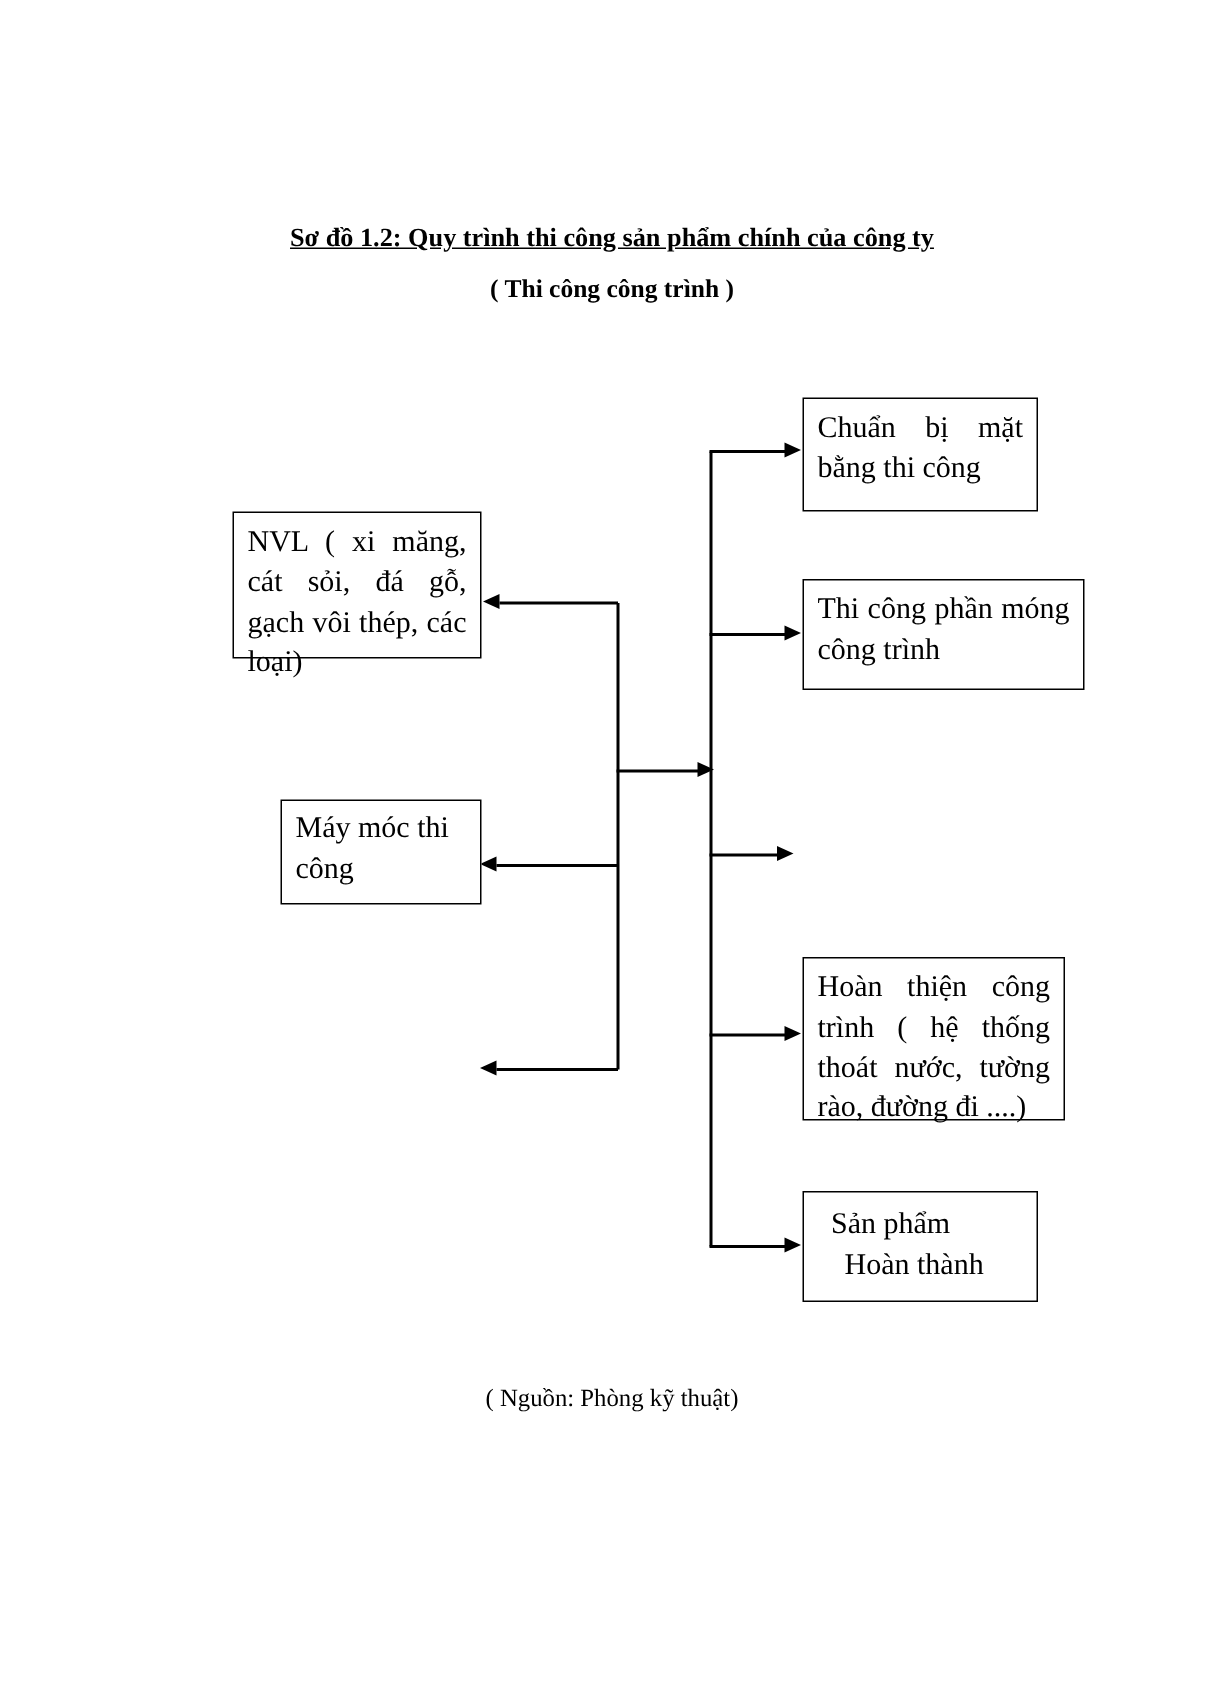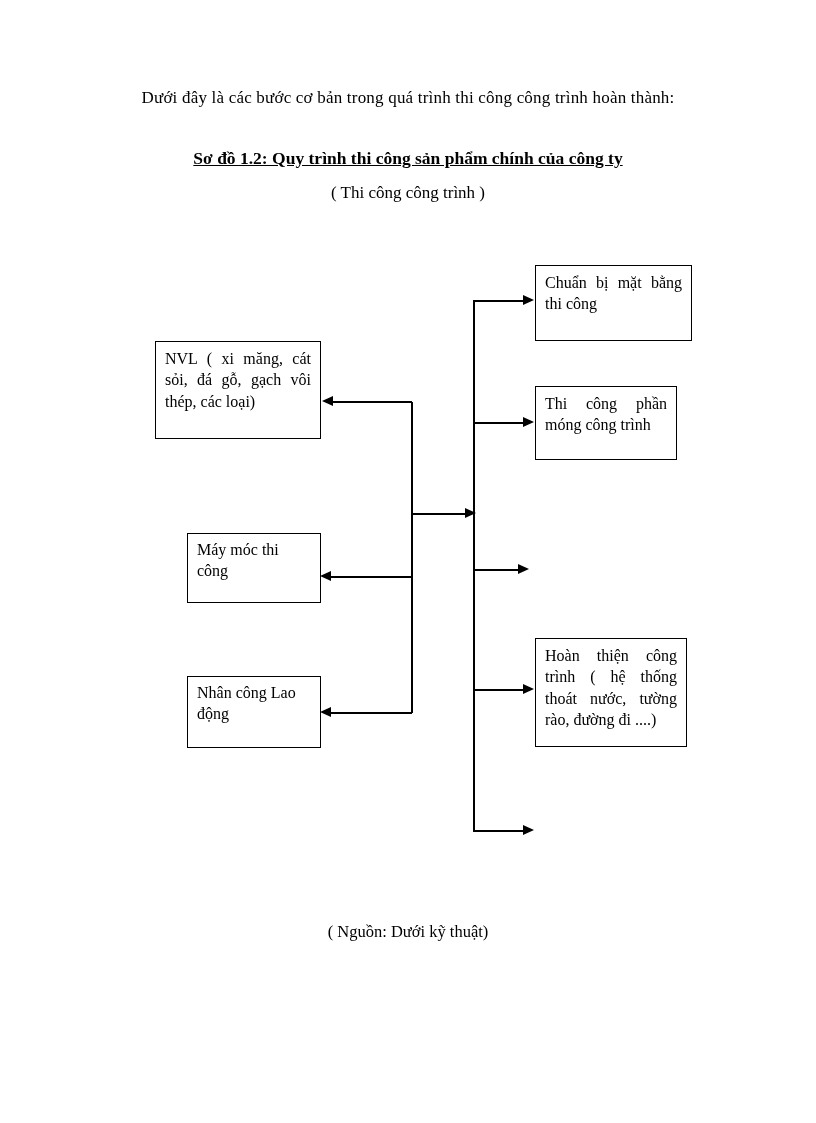--- a/index.html
+++ b/index.html
@@ -45,61 +45,61 @@
     white-space: nowrap;
     text-decoration: underline;
   }
   .diagram-subtitle {
     position: absolute;
     left: 0;
     top: 183px;
     width: 816px;
     text-align: center;
     font-size: 17px;
-    font-weight: normal;
+    font-weight: bold;
     white-space: nowrap;
   }
   .source-note {
     position: absolute;
     left: 0;
     top: 922px;
     width: 816px;
     text-align: center;
     font-size: 16.5px;
     white-space: nowrap;
   }
 
   
   .node {
     position: absolute;
     border: 1.6px solid #000;
     box-sizing: border-box;
     background: #fff;
-    font-size: 16px;
+    font-size: 20px;
     line-height: 1.34;
   }
   .node .txt {
     display: block;
     padding: 6px 9px 0 9px;
   }
   .node .txt.just {
     text-align: justify;
     text-align-last: left;
   }
 
   
   #node-nvl     { left: 155px; top: 341px; width: 166px; height: 98px; }
   #node-maymoc  { left: 187px; top: 533px; width: 134px; height: 70px; }
   #node-nhancong{ left: 187px; top: 676px; width: 134px; height: 72px; }
 
   
   #node-chuanbi   { left: 535px; top: 265px; width: 157px; height: 76px; }
-  #node-mong      { left: 535px; top: 386px; width: 142px; height: 74px; }
+  #node-mong      { left: 535px; top: 386px; width: 188px; height: 74px; }
   #node-than      { left: 530px; top: 518px; width: 158px; height: 74px; }
-  #node-hoanthien { left: 535px; top: 638px; width: 152px; height: 109px; }
+  #node-hoanthien { left: 535px; top: 638px; width: 175px; height: 109px; }
   #node-sanpham   { left: 535px; top: 794px; width: 157px; height: 74px; }
 
   #node-maymoc .txt,
   #node-nhancong .txt { padding-top: 5px; }
   #node-sanpham .txt  { padding-top: 8px; padding-left: 18px; }
   #node-sanpham .txt .l2 { padding-left: 9px; display: inline-block; }
 
   
   .ln-h { position: absolute; height: 1.6px; background: #000; }
   .ln-v { position: absolute; width: 1.6px;  background: #000; }
@@ -118,21 +118,20 @@
     border-top: 5.5px solid transparent;
     border-bottom: 5.5px solid transparent;
     border-right: 11px solid #000;
   }
 </style>
 </head>
 <body>
 
 <div class="page">
 
-  <div class="intro-line">Dưới đây là các bước cơ bản trong quá trình thi công công trình hoàn thành:</div>
 
   <div class="diagram-title">Sơ đồ 1.2: Quy trình thi công sản phẩm chính của công ty</div>
 
   <div class="diagram-subtitle">( Thi công công trình )</div>
 
   <div class="ln-v" style="left:411px; top:402px; height:311px;"></div>
 
   <div class="ln-h" style="left:333px; top:401px; width:79px;"></div>
   <div class="arrow left" style="left:322px; top:396px;"></div>
 
@@ -163,33 +162,33 @@
   <div class="arrow right" style="left:523px; top:825px;"></div>
 
   <div class="node" id="node-nvl">
     <span class="txt just">NVL ( xi măng, cát sỏi, đá gỗ, gạch vôi thép, các loại)</span>
   </div>
 
   <div class="node" id="node-maymoc">
     <span class="txt">Máy móc thi công</span>
   </div>
 
-  <div class="node" id="node-nhancong">
-    <span class="txt">Nhân công Lao động</span>
-  </div>
 
   <div class="node" id="node-chuanbi">
     <span class="txt just">Chuẩn bị mặt bằng thi công</span>
   </div>
 
   <div class="node" id="node-mong">
     <span class="txt just">Thi công phần móng công trình</span>
   </div>
 
 
   <div class="node" id="node-hoanthien">
     <span class="txt just">Hoàn thiện công trình ( hệ thống thoát nước, tường rào, đường đi ....)</span>
   </div>
 
+  <div class="node" id="node-sanpham">
+    <span class="txt"><span>Sản phẩm</span><br><span class="l2">Hoàn thành</span></span>
+  </div>
 
-  <div class="source-note">( Nguồn: Dưới kỹ thuật)</div>
+  <div class="source-note">( Nguồn: Phòng kỹ thuật)</div>
 
 </div>
 
 </body></html>

